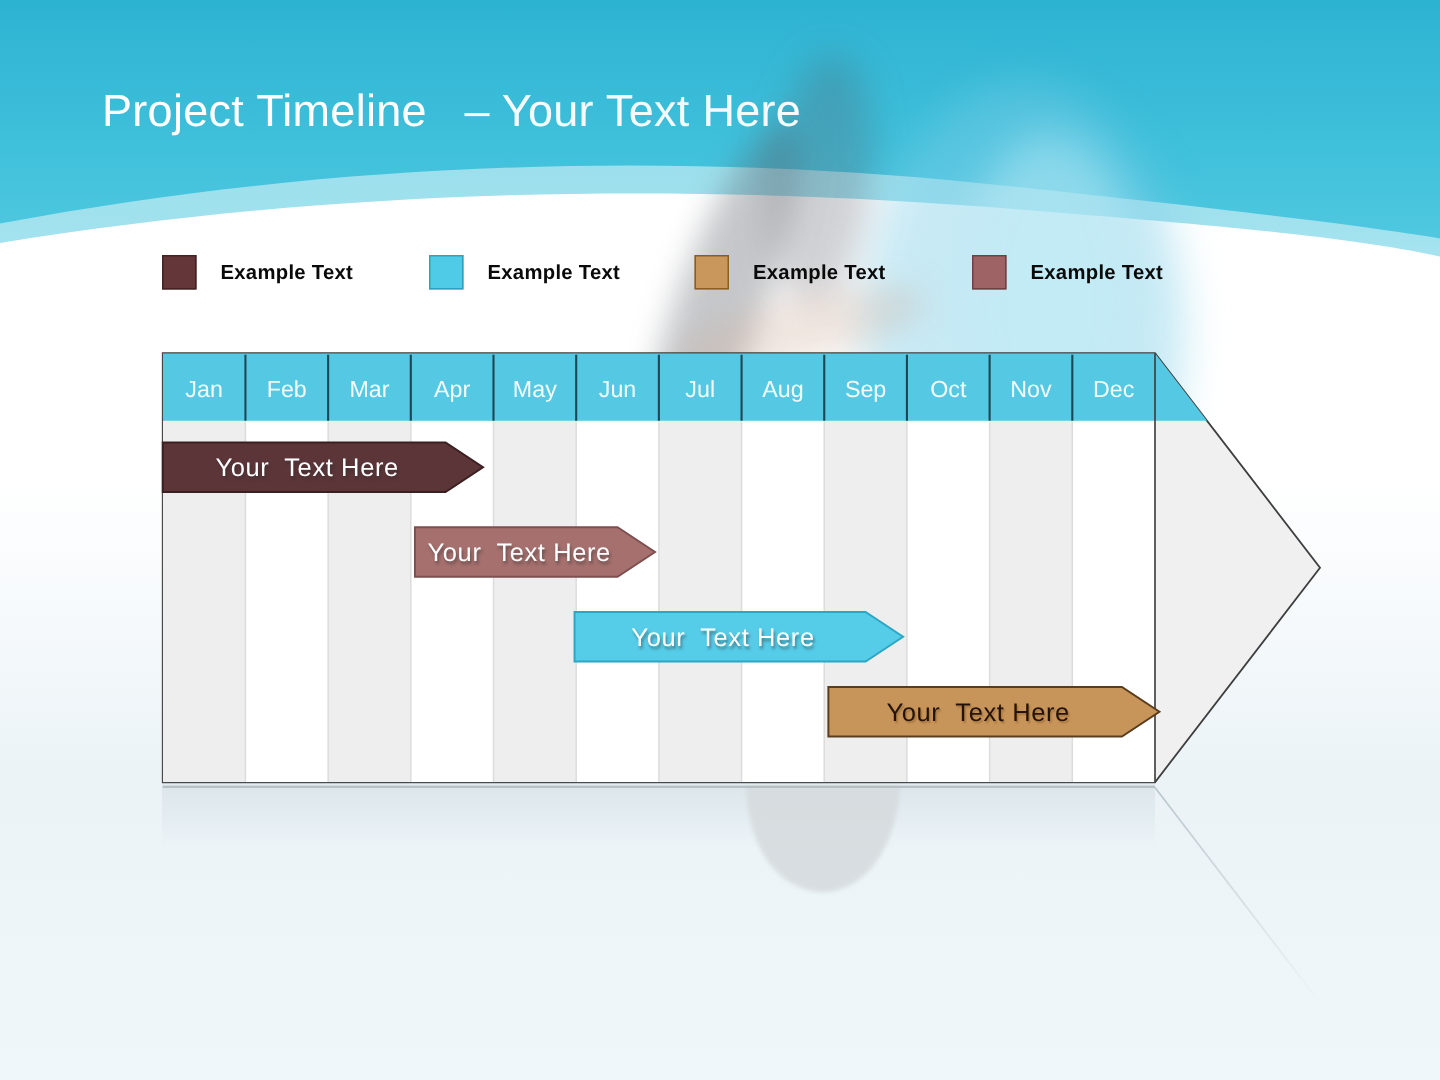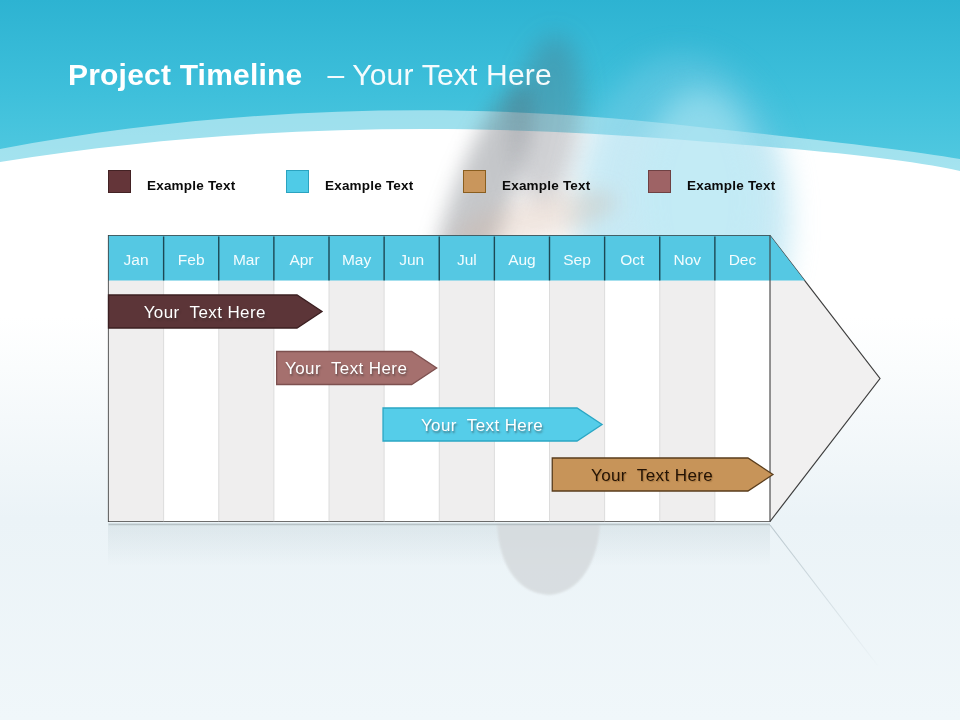--- a/index.html
+++ b/index.html
@@ -5,23 +5,23 @@
   *{margin:0;padding:0;box-sizing:border-box}
   html,body{width:960px;height:720px;overflow:hidden}
   body{position:relative;font-family:"Liberation Sans",sans-serif;
        background:linear-gradient(180deg,#ffffff 0%,#ffffff 44%,#ebf3f7 72%,#f0f7fa 100%)}
   .top-band{position:absolute;left:0;top:0;width:960px;height:215px;
        background:linear-gradient(180deg,#2db3d2 0%,#3fc0db 45%,#5ecfe4 100%)}
   .swoosh{position:absolute;left:0;top:0}
   .blob{position:absolute;border-radius:50%}
   .slide-title{position:absolute;left:68px;top:58px;font-size:30px;color:#ffffff;
        white-space:nowrap;letter-spacing:.2px}
-  .slide-title .bold{font-weight:700}
+  .slide-title .bold{font-weight:400}
   .slide-title .light{font-weight:400;opacity:.95;margin-left:25px}
-  .legend-item{position:absolute;top:169px;height:24px;display:flex;align-items:flex-end}
+  .legend-item{position:absolute;top:169px;height:24px;display:flex;align-items:center}
   .legend-swatch{width:23px;height:23px;border:1px solid #555;flex:0 0 auto}
   .legend-label{margin-left:16px;font-size:13.5px;font-weight:700;color:#0a0a0a;letter-spacing:.2px}
   #timeline{position:absolute;left:0;top:0}
 </style>
 </head>
 <body>
 
 <div class="top-band"></div>
 
 <svg class="swoosh" width="960" height="232" viewBox="0 0 960 232">

